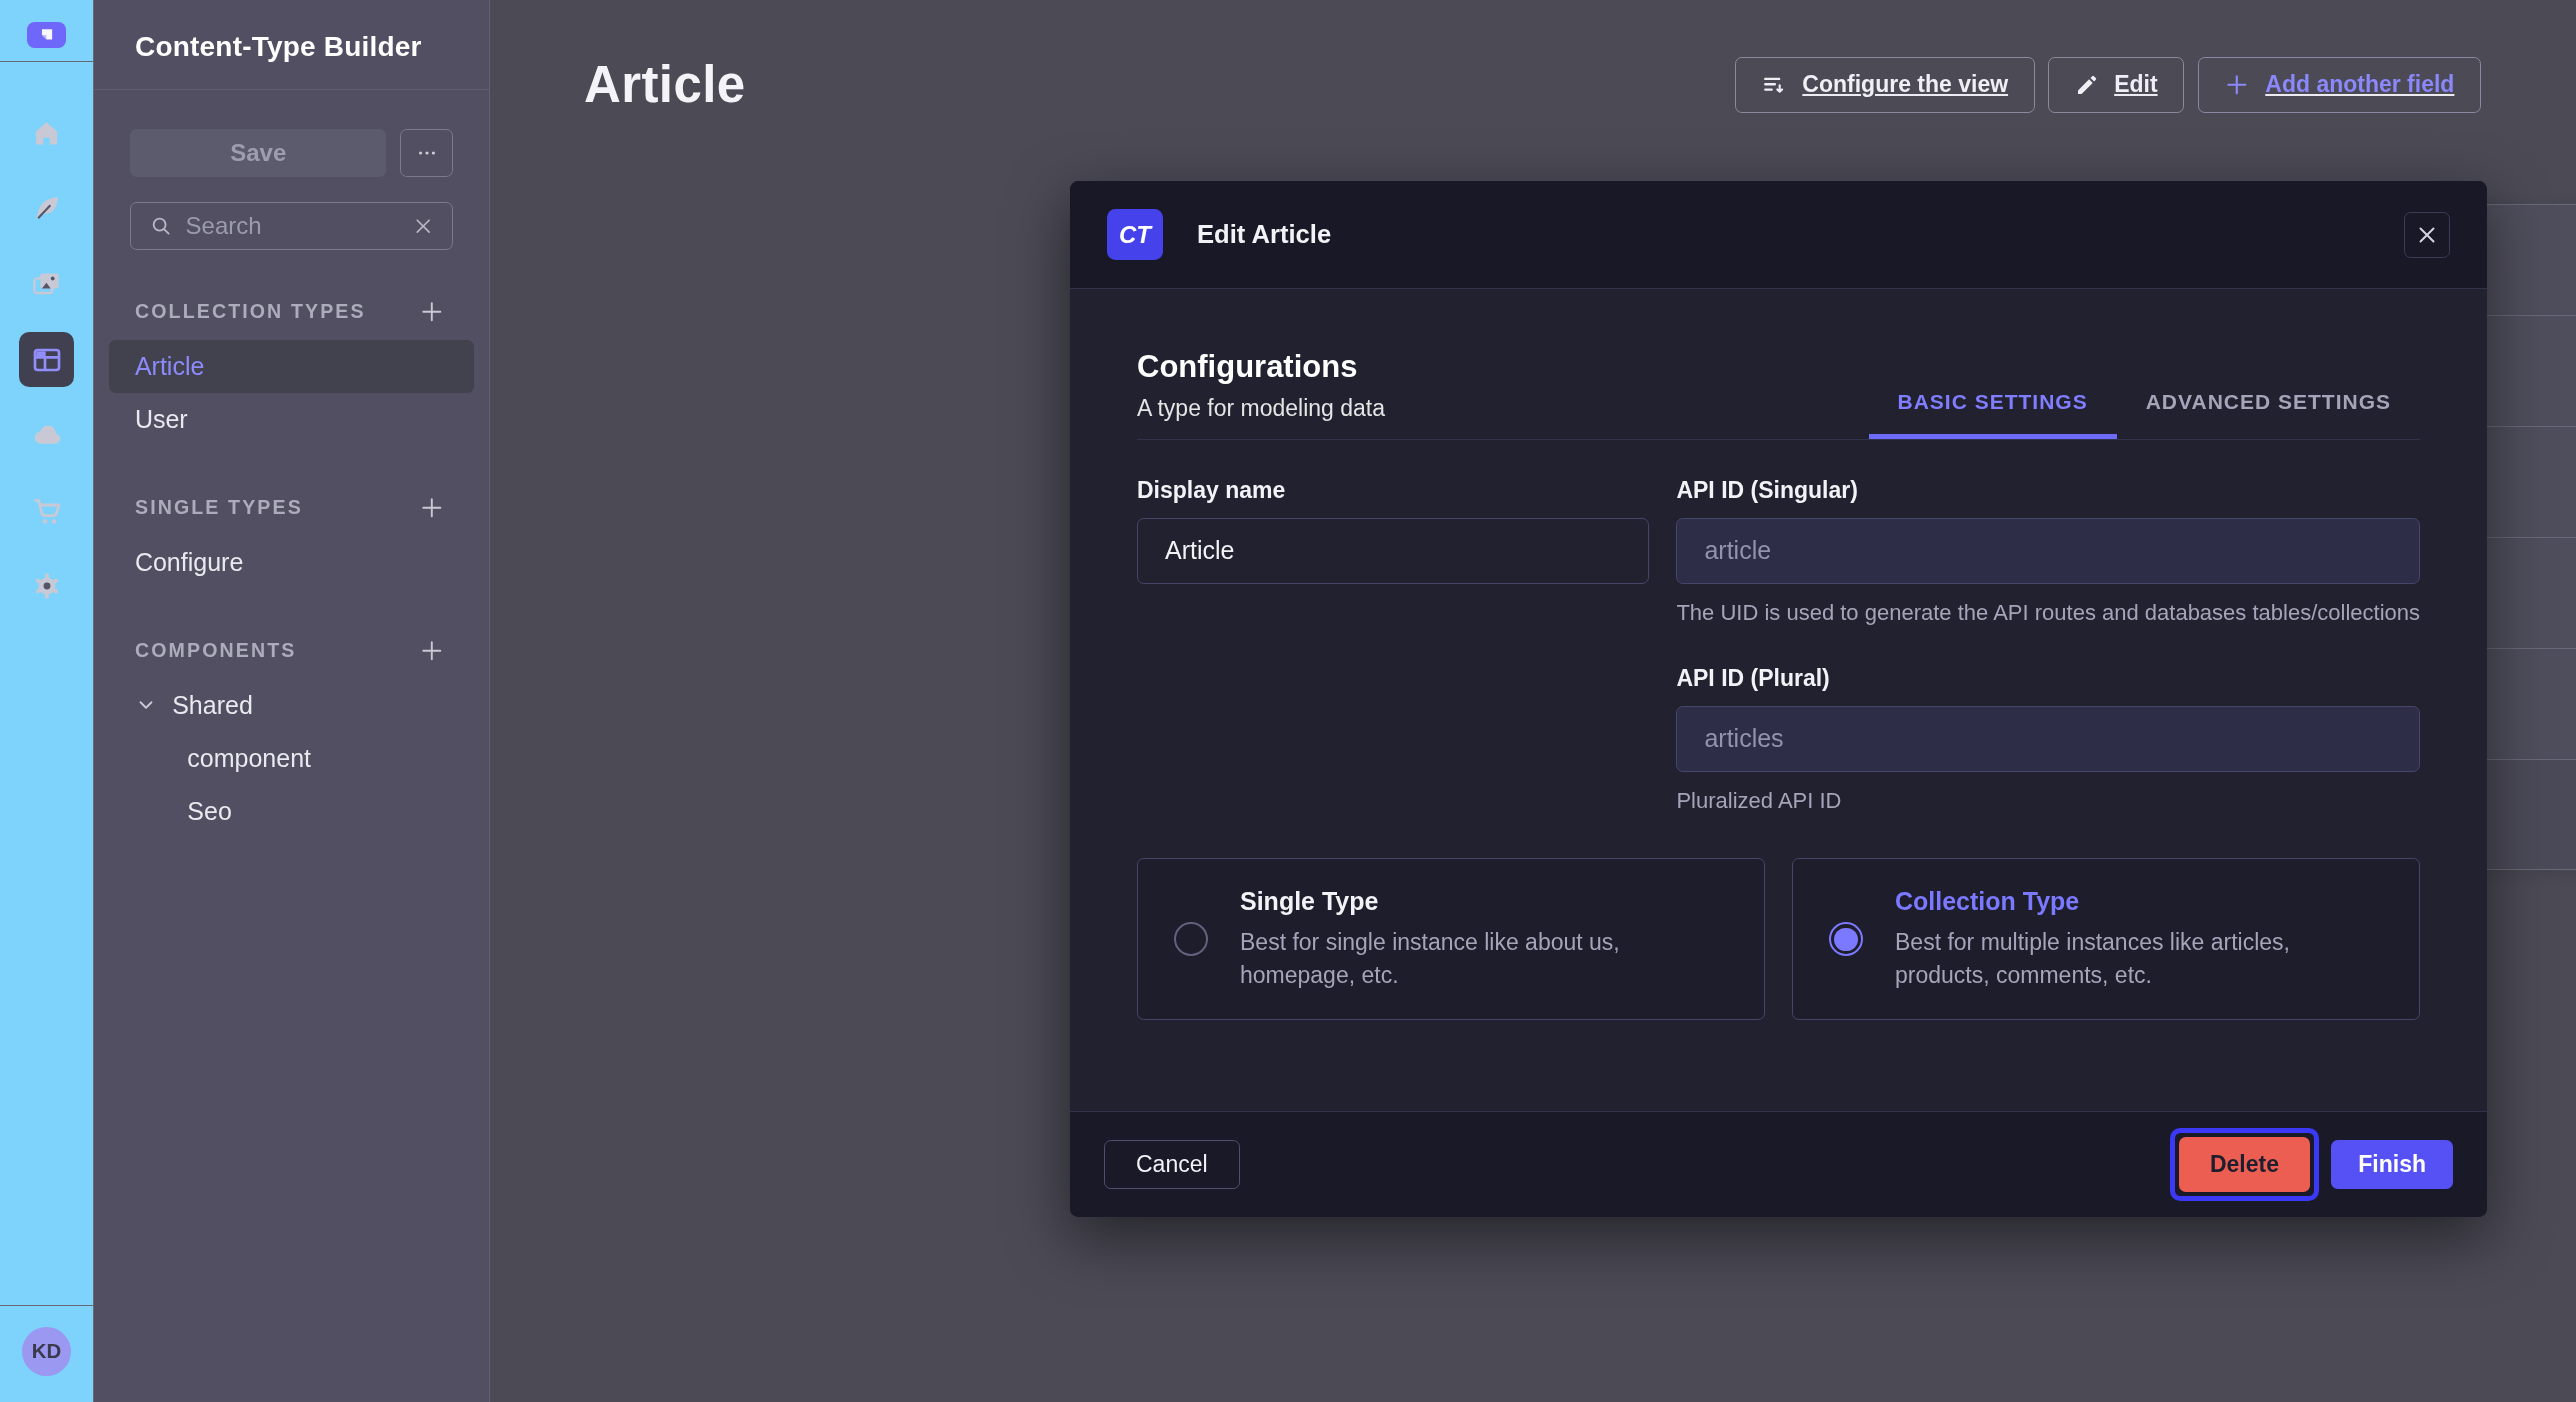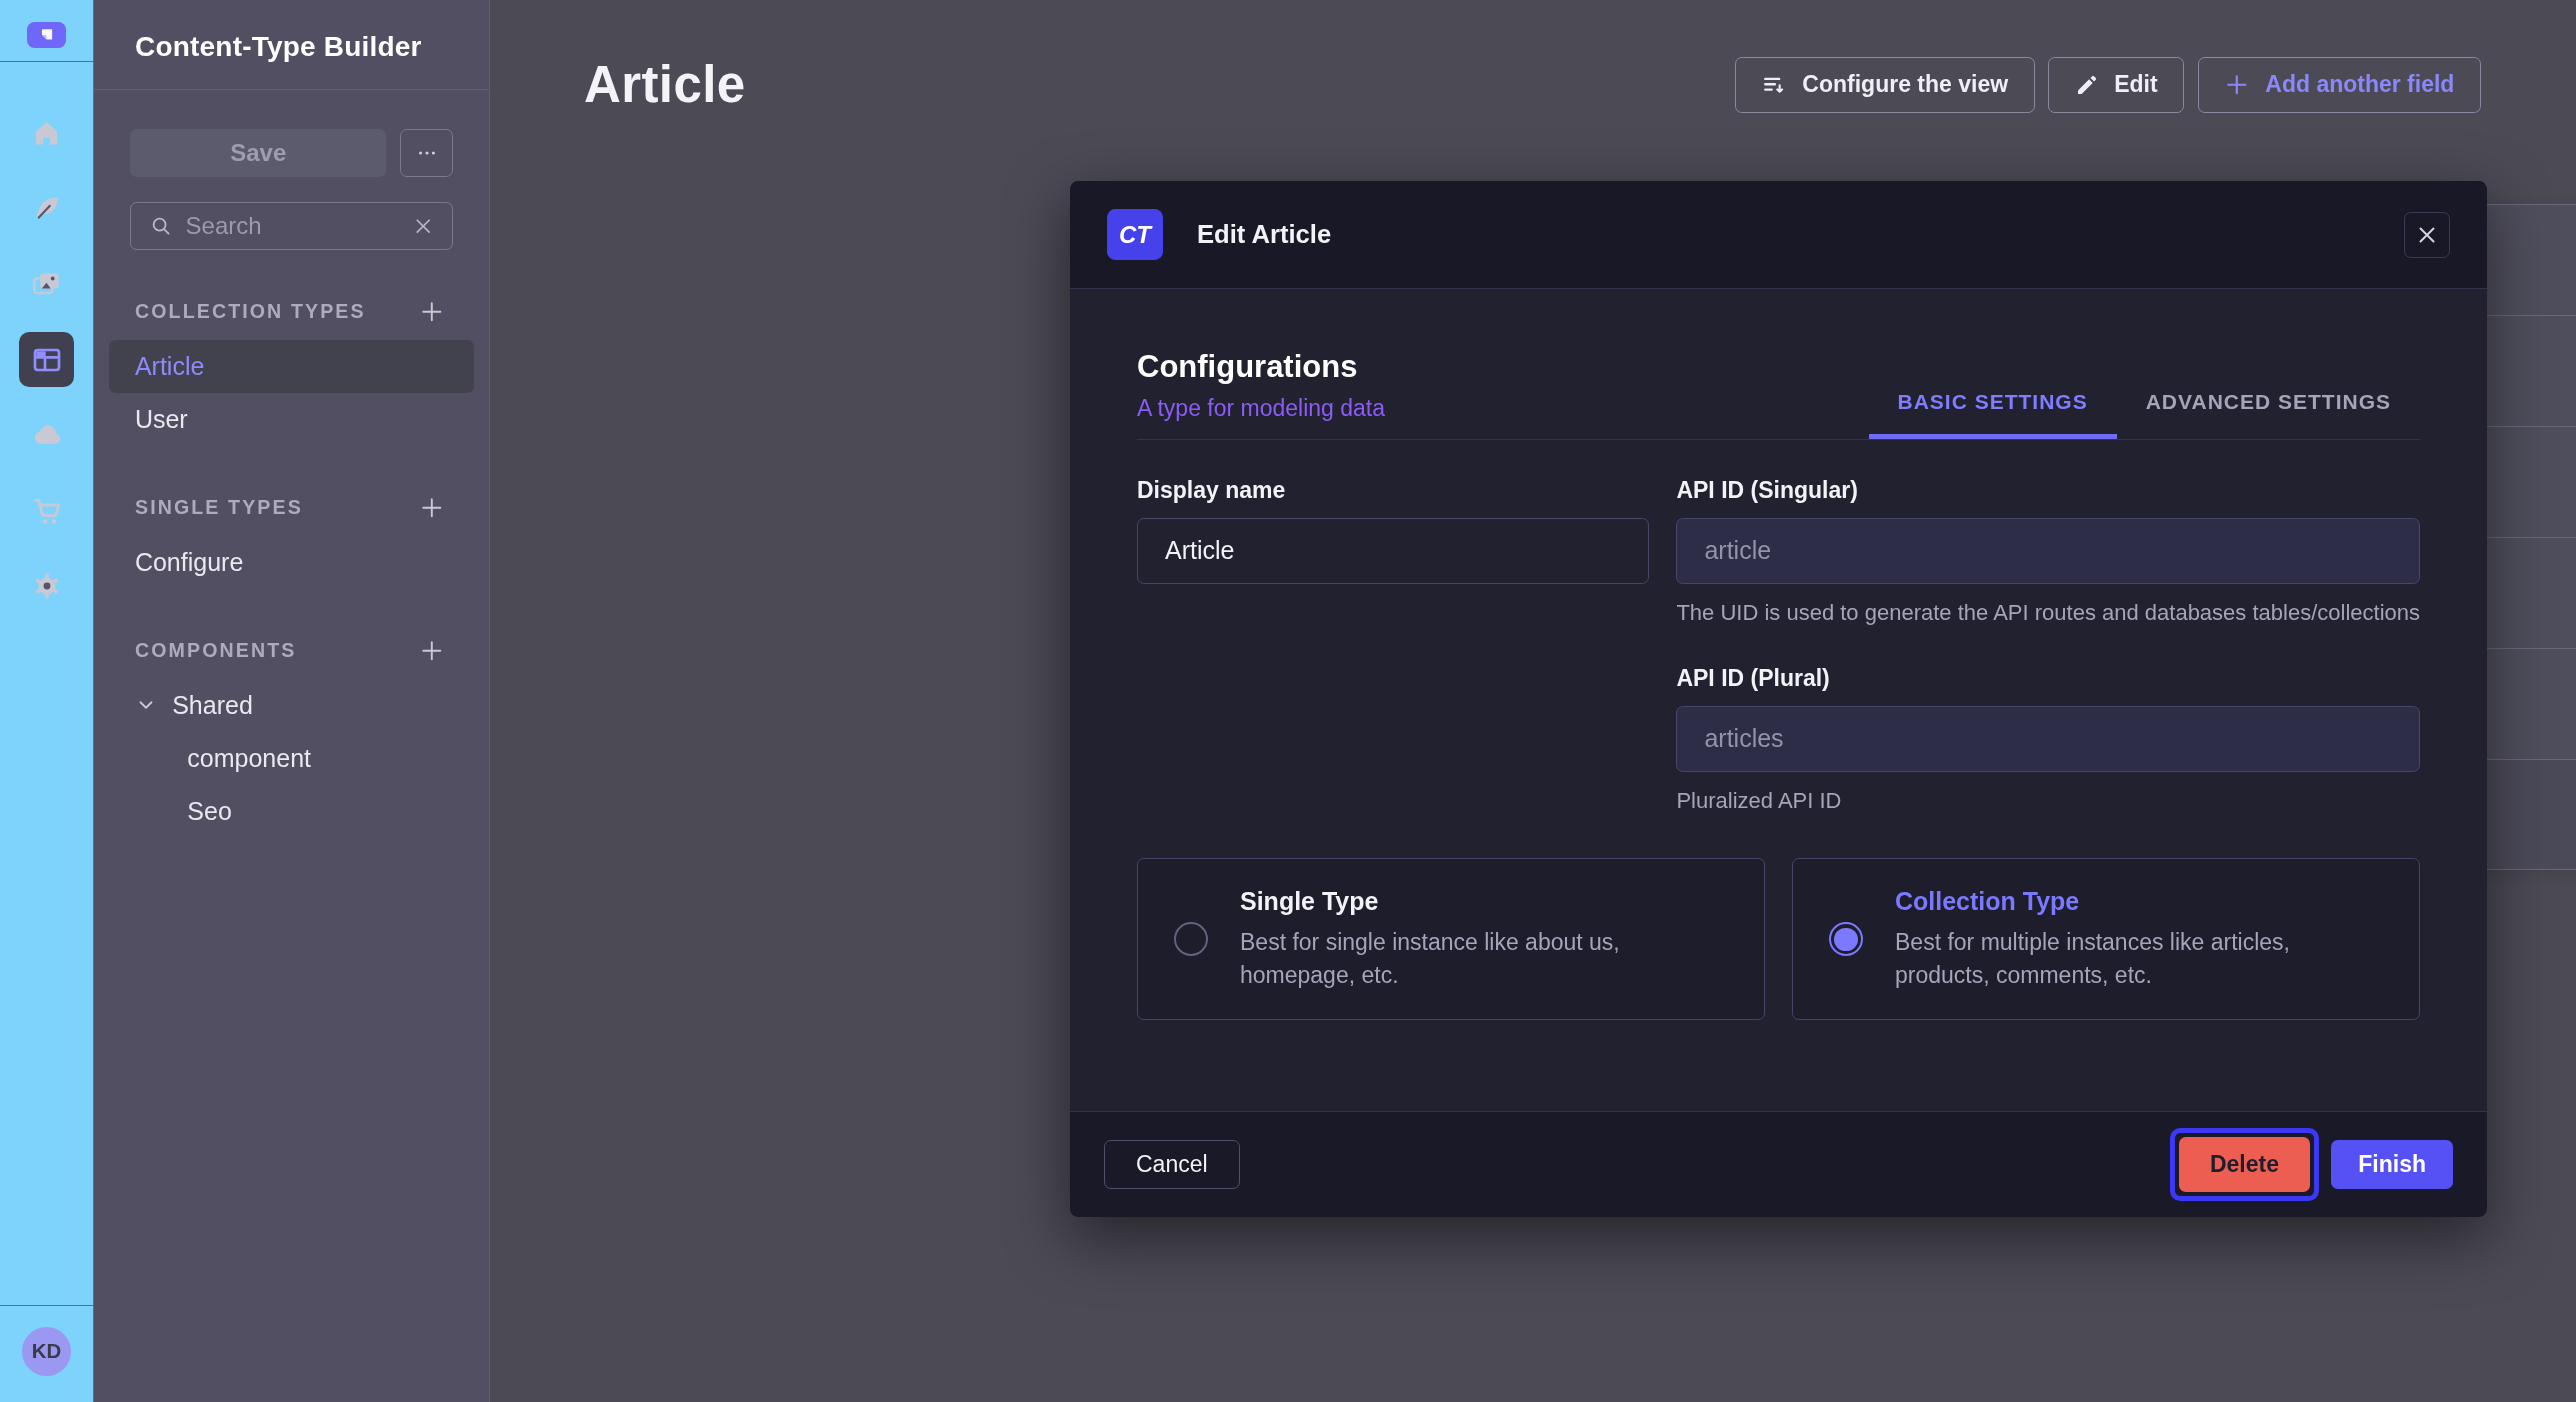--- a/index.html
+++ b/index.html
@@ -78,21 +78,21 @@
   .side-item .chev { color:#c9c9d5; display:inline-flex; }
   .side-item.child { padding-left:78px; }
 
   
   .main { flex:1; position:relative; }
   .main-head {
     display:flex; align-items:center; justify-content:space-between;
     padding:55px 95px 0 94px;
   }
   .page-title { font-size:51px; font-weight:700; color:#f4f4f8; letter-spacing:0.4px; }
-  .head-actions { display:flex; gap:13.6px; }
+  .head-actions { display:flex; gap:13.6px;text-decoration:underline; }
   .ghost-btn {
     height:56px; border:0.9px solid #8c8b9e; border-radius:6.8px; background:transparent;
     color:#f0eff5; font-family:inherit; font-size:23px; font-weight:600;
     display:flex; align-items:center; gap:15.3px; padding:0 25.6px; cursor:pointer;
   }
   .ghost-btn.accent { color:#8b88fb; border-color:#8a89a6; }
 
   
   .fields-panel {
     position:absolute; left:596px; top:204px; width:1884px; height:666px;
@@ -127,21 +127,21 @@
     margin-left:auto; width:46px; height:46px; border:0.9px solid #3b3b55; border-radius:6.8px;
     background:transparent; color:#d5d5e0; display:grid; place-items:center; cursor:pointer;
   }
   .modal-body { flex:1; padding:60px 67px 0; }
   .config-row {
     display:flex; justify-content:space-between; align-items:flex-end;
     border-bottom:0.9px solid #32324d;
   }
   .config-titles { padding-bottom:17px; }
   .config-title { font-size:31px; font-weight:700; color:#ffffff; }
-  .config-sub { margin-top:10.2px; font-size:23px; color:#8b5cf6; }
+  .config-sub { margin-top:10.2px; font-size:23px; color:#e5e5e5; }
   .tabs { display:flex; }
   .tab {
     background:none; border:none; font-family:inherit; cursor:pointer;
     font-size:21px; font-weight:700; letter-spacing:1px; color:#a5a5ba;
     padding:0 29px 25.6px;
   }
   .tab.active { color:#807eff; border-bottom:5.1px solid #6e6bf8; padding-bottom:20.4px; }
 
   .form-grid {
     margin-top:37px; display:grid; grid-template-columns:1fr;

